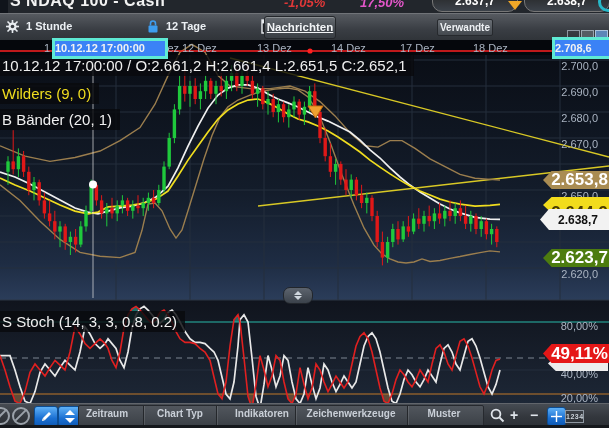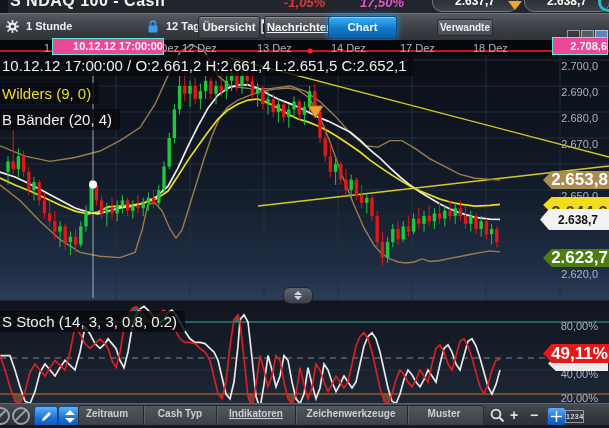--- a/index.html
+++ b/index.html
@@ -17,21 +17,21 @@
   
   #toolbar{position:absolute;left:0;top:13px;width:609px;height:27px;background:linear-gradient(#585c62,#3a3e44 60%,#303439);border-bottom:1px solid #15171a;box-shadow:inset 0 1px 0 rgba(255,255,255,.15);}
   .tb-text{position:absolute;top:7px;font-size:11px;color:#ecf0f4;font-weight:bold;}
   .tab-btn{position:absolute;top:3px;height:21px;border-radius:3px;background:linear-gradient(#686d73,#464b51 55%,#3a3f45);border:1px solid #24272b;color:#f2f4f6;font-size:11.5px;font-weight:bold;text-align:center;line-height:21px;box-shadow:inset 0 1px 0 rgba(255,255,255,.25);}
   .tab-btn.active{background:linear-gradient(#3db2f5,#1179c8 55%,#0a5fa8);box-shadow:0 0 7px #1f8fe0, inset 0 1px 0 rgba(255,255,255,.4);border-color:#0a4d86;}
   #verwandte-btn{position:absolute;left:437px;top:6px;width:54px;height:15px;border-radius:2px;background:linear-gradient(#6a6f75,#43484e);border:1px solid #26292d;color:#eef1f4;font-size:10px;font-weight:bold;text-align:center;line-height:15px;}
   .win-ico{position:absolute;top:17px;width:11px;height:9px;border:1px solid #9aa4ae;background:#555c64;}
   
   #chartwrap{position:absolute;left:0;top:40px;width:609px;height:363px;}
   #chart-svg{position:absolute;left:0;top:0;}
-  .box-label{position:absolute;background:#ec4899;border:1px solid #5eead4;color:#f2f2f2;font-size:11px;font-weight:bold;text-align:right;z-index:6;}
+  .box-label{position:absolute;background:#3b82f6;border:3px solid #5eead4;color:#f2f2f2;font-size:11px;font-weight:bold;text-align:left;z-index:6;}
   #date-tooltip{left:52px;top:-2px;width:110px;height:15px;line-height:15px;}
   #alert-box{left:552px;top:-3px;width:54px;height:16px;line-height:16px;}
   .chip{position:absolute;left:0;background:rgba(8,10,14,.82);color:#f0f0f0;font-size:15px;font-weight:normal;padding:2px 8px 2px 2px;white-space:nowrap;z-index:5;}
   #ohlc-chip{top:15px;}
   #wilders-chip{top:43px;color:#f0dd1f;}
   #bbands-chip{top:69px;}
   #stoch-chip{top:271px;text-align:right;}
   .flag{position:absolute;left:543px;width:66px;height:18px;clip-path:polygon(0 50%,13% 0,100% 0,100% 100%,13% 100%);display:flex;align-items:center;justify-content:center;padding-left:7px;font-size:17px;font-weight:bold;box-sizing:border-box;}
   #flag-band-upper{top:131px;background:#a98c52;color:#fff;z-index:4;}
   #flag-wilders{top:157px;height:16px;background:#f2dc1c;color:#4a3c00;z-index:3;align-items:flex-start;padding-top:6px;}
@@ -91,23 +91,21 @@
       <rect x="1" y="2" width="15" height="3.4" fill="#e8ecf0"></rect>
       <g fill="#e8ecf0">
           <rect x="3.4" y="7" width="2.2" height="2"></rect>
           <rect x="7.4" y="7" width="2.2" height="2"></rect>
           <rect x="11.4" y="7" width="2.2" height="2"></rect>
           <rect x="3.4" y="10.8" width="2.2" height="2"></rect>
           <rect x="7.4" y="10.8" width="2.2" height="2"></rect>
           <rect x="11.4" y="10.8" width="2.2" height="2"></rect>
         </g>
     </svg>
-    <div class="tab-btn" style="left:198px;width:60px;">Übersicht</div>
     <div class="tab-btn" style="left:264px;width:70px;text-decoration:underline;">Nachrichten</div>
-    <div class="tab-btn active" style="left:328px;width:67px;">Chart</div>
     <div id="verwandte-btn">Verwandte</div>
     <div class="win-ico" style="left:567px;background:transparent;border-color:#8e98a2;"></div>
     <div class="win-ico" style="left:581px;"></div>
     <div class="win-ico" style="left:595px;background:#5c86b8;border-color:#aac2dc;"></div>
   </div>
 
   <div id="chartwrap">
     <svg id="chart-svg" width="609" height="363">
         <defs>
           <linearGradient id="gmain" x1="0" y1="0" x2="0" y2="1">
@@ -391,21 +389,21 @@
           <text x="598" y="338">40,00%</text>
           <text x="598" y="362">20,00%</text>
         </g>
       </svg>
 
     <div class="box-label" id="date-tooltip">10.12.12 17:00:00</div>
     <div class="box-label" id="alert-box">2.708,6</div>
 
     <div class="chip" id="ohlc-chip">10.12.12 17:00:00 / O:2.661,2  H:2.661,4  L:2.651,5  C:2.652,1</div>
     <div class="chip" id="wilders-chip">Wilders (9, 0)</div>
-    <div class="chip" id="bbands-chip">B Bänder (20, 4)</div>
+    <div class="chip" id="bbands-chip">B Bänder (20, 1)</div>
     <div class="chip" id="stoch-chip">S Stoch (14, 3, 3, 0.8, 0.2)</div>
 
     <div class="flag" id="flag-band-upper">2.653,8</div>
     <div class="flag" id="flag-wilders">2.644,9</div>
     <div class="flag" id="flag-price">2.638,7</div>
     <div class="flag" id="flag-band-lower">2.623,7</div>
     <div class="flag" id="flag-stoch-d"></div>
     <div class="flag" id="flag-stoch-k">49,11%</div>
 
     <div id="divider-handle">
@@ -425,23 +423,23 @@
     </div>
     <div class="ft-blue-btn" style="left:58px;">
       <svg width="10" height="13" viewBox="0 0 10 13">
         <polygon points="5,0 10,5 0,5" fill="#ffffff"></polygon>
           <polygon points="5,13 10,8 0,8" fill="#ffffff"></polygon>
       </svg>
     </div>
     <div id="footer-strip"></div>
     <span class="menu-label" style="left:107px;">Zeitraum</span>
     <div class="menu-sep" style="left:143px;"></div>
-    <span class="menu-label" style="left:180px;">Cash Typ</span>
+    <span class="menu-label" style="left:180px;">Chart Typ</span>
     <div class="menu-sep" style="left:216px;"></div>
-    <span class="menu-label" style="left:256px;text-decoration:underline;">Indikatoren</span>
+    <span class="menu-label" style="left:262px;">Indikatoren</span>
     <div class="menu-sep" style="left:295px;"></div>
     <span class="menu-label" style="left:351px;">Zeichenwerkzeuge</span>
     <div class="menu-sep" style="left:407px;"></div>
     <span class="menu-label" style="left:444px;">Muster</span>
     <svg class="abs" style="left:490px;top:5px;" width="15" height="15" viewBox="0 0 15 15">
       <circle cx="6" cy="6" r="4.4" fill="none" stroke="#dfe4ea" stroke-width="1.8"></circle>
         <line x1="9.4" y1="9.4" x2="13.5" y2="13.5" stroke="#dfe4ea" stroke-width="2"></line>
     </svg>
     <span class="ft-ico" style="left:510px;">+</span>
     <span class="ft-ico" style="left:530px;">−</span>

